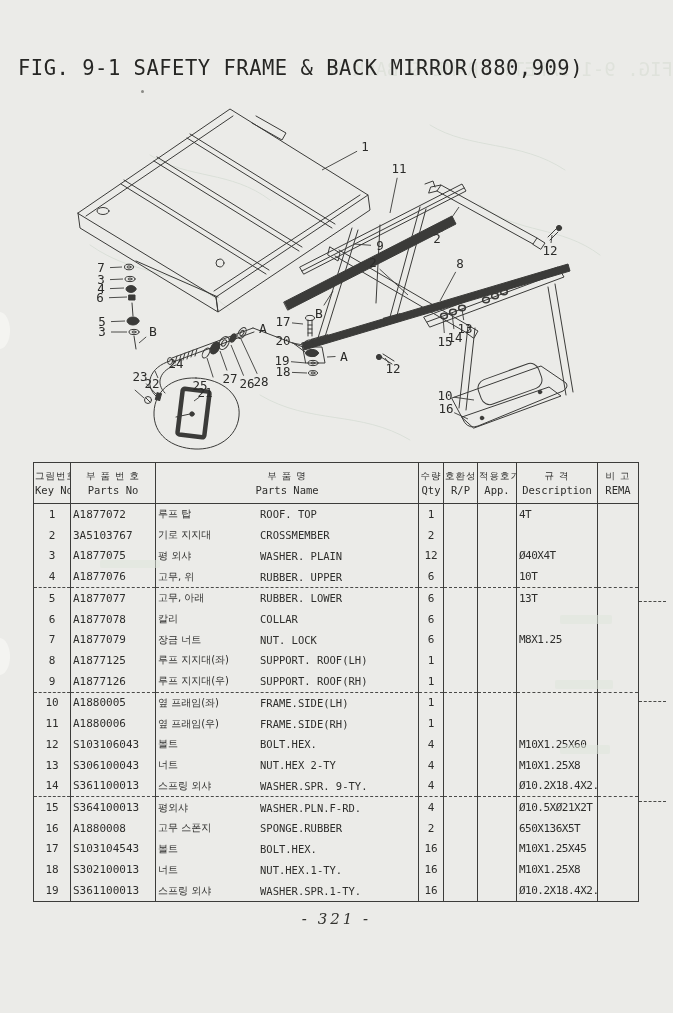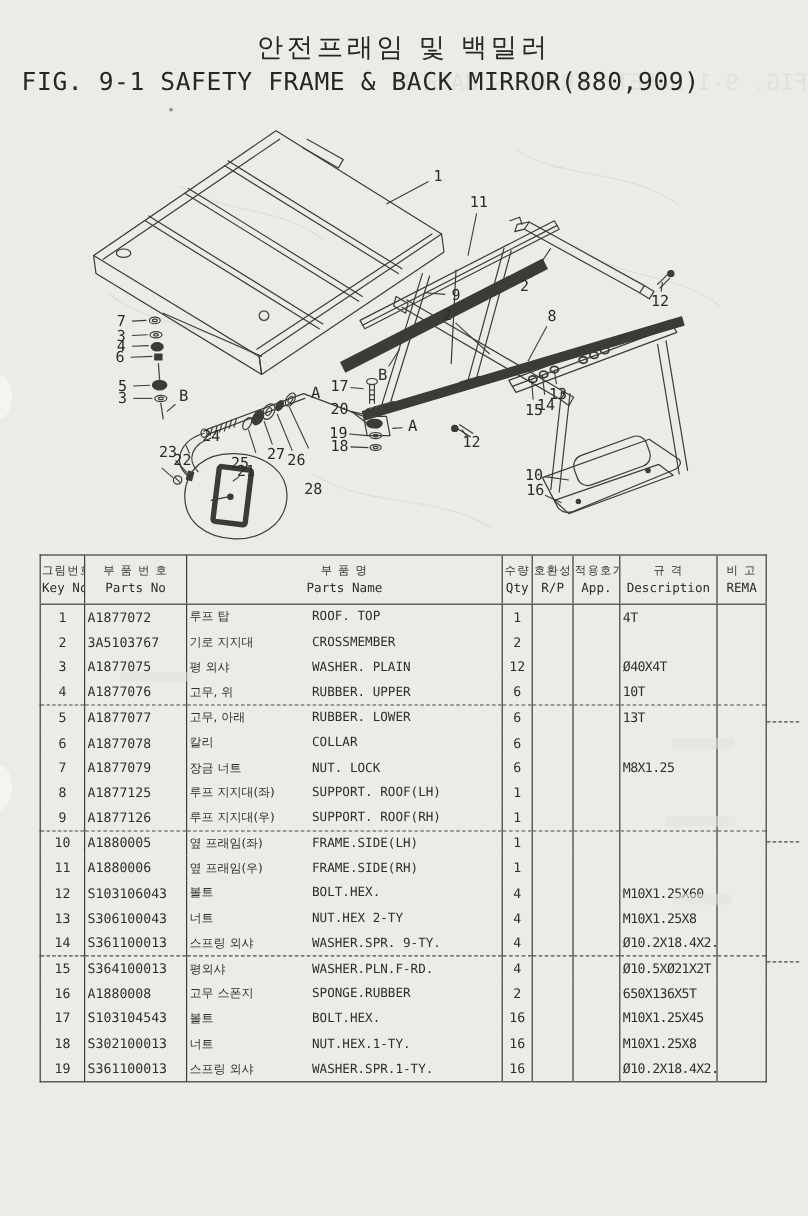--- a/index.html
+++ b/index.html
@@ -84,21 +84,20 @@
 </head>
 <body>
 
 <div class="page">
 
   <div class="corner-dot" style="left:141px;top:90px"></div>
   <div class="notch" style="top:312px"></div>
   <div class="notch" style="top:638px"></div>
 
   <div class="ghost-title">FIG. 9-1 SAFETY FRAME &amp; BACK MIRROR(880,909)</div>
-  <div class="korean-title">안전프래임 및 백밀러</div>
   <div class="fig-title">FIG. 9-1 SAFETY FRAME &amp; BACK MIRROR(880,909)</div>
 
   <div class="diagram">
     <svg class="art" width="673" height="366" viewBox="0 0 673 366" fill="none" stroke="#3b3b39" stroke-width="1" stroke-linejoin="round" stroke-linecap="round">
 
       <g stroke="#ccd6cb" opacity="0.55">
         <path d="M430,30 C470,55 520,45 565,75"></path>
         <path d="M90,150 C140,185 180,170 230,215"></path>
         <path d="M260,300 C310,330 360,315 410,345"></path>
         <path d="M480,110 C520,140 560,130 600,160"></path>
@@ -292,21 +291,21 @@
         <span class="callout" style="left: 283px; top: 277px;">18</span>
         <span class="callout letter" style="left: 319px; top: 218px;">B</span>
         <span class="callout letter" style="left: 344px; top: 261px;">A</span>
         <span class="callout" style="left: 128px; top: 289px; margin-left: 24px;">22</span>
         <span class="callout" style="left: 140px; top: 282px;">23</span>
         <span class="callout" style="left: 152px; top: 269px; margin-left: 24px;">24</span>
         <span class="callout" style="left: 205px; top: 298px;">21</span>
         <span class="callout" style="left: 200px; top: 291px;">25</span>
         <span class="callout" style="left: 230px; top: 284px;">27</span>
         <span class="callout" style="left: 247px; top: 289px;">26</span>
-        <span class="callout" style="left: 261px; top: 287px; margin-top: 26px;">28</span>
+        <span class="callout" style="left: 261px; top: 287px;">28</span>
       </div>
   </div>
 
   <table class="parts-table">
     <colgroup>
       <col class="c-key">
         <col class="c-pno">
         <col class="c-name">
         <col class="c-qty">
       <col class="c-rp">
@@ -546,13 +545,14 @@
 
   <div class="dash-ext" style="top:601px"></div>
   <div class="dash-ext" style="top:701px"></div>
   <div class="dash-ext" style="top:801px"></div>
 
   <div class="ghost-bar" style="left:560px;top:615px;width:52px;height:9px"></div>
   <div class="ghost-bar" style="left:555px;top:680px;width:58px;height:9px"></div>
   <div class="ghost-bar" style="left:560px;top:745px;width:50px;height:9px"></div>
   <div class="ghost-bar" style="left:100px;top:560px;width:60px;height:8px"></div>
 
+  <div class="page-number">- 321 -</div>
 </div>
 
 </body></html>

